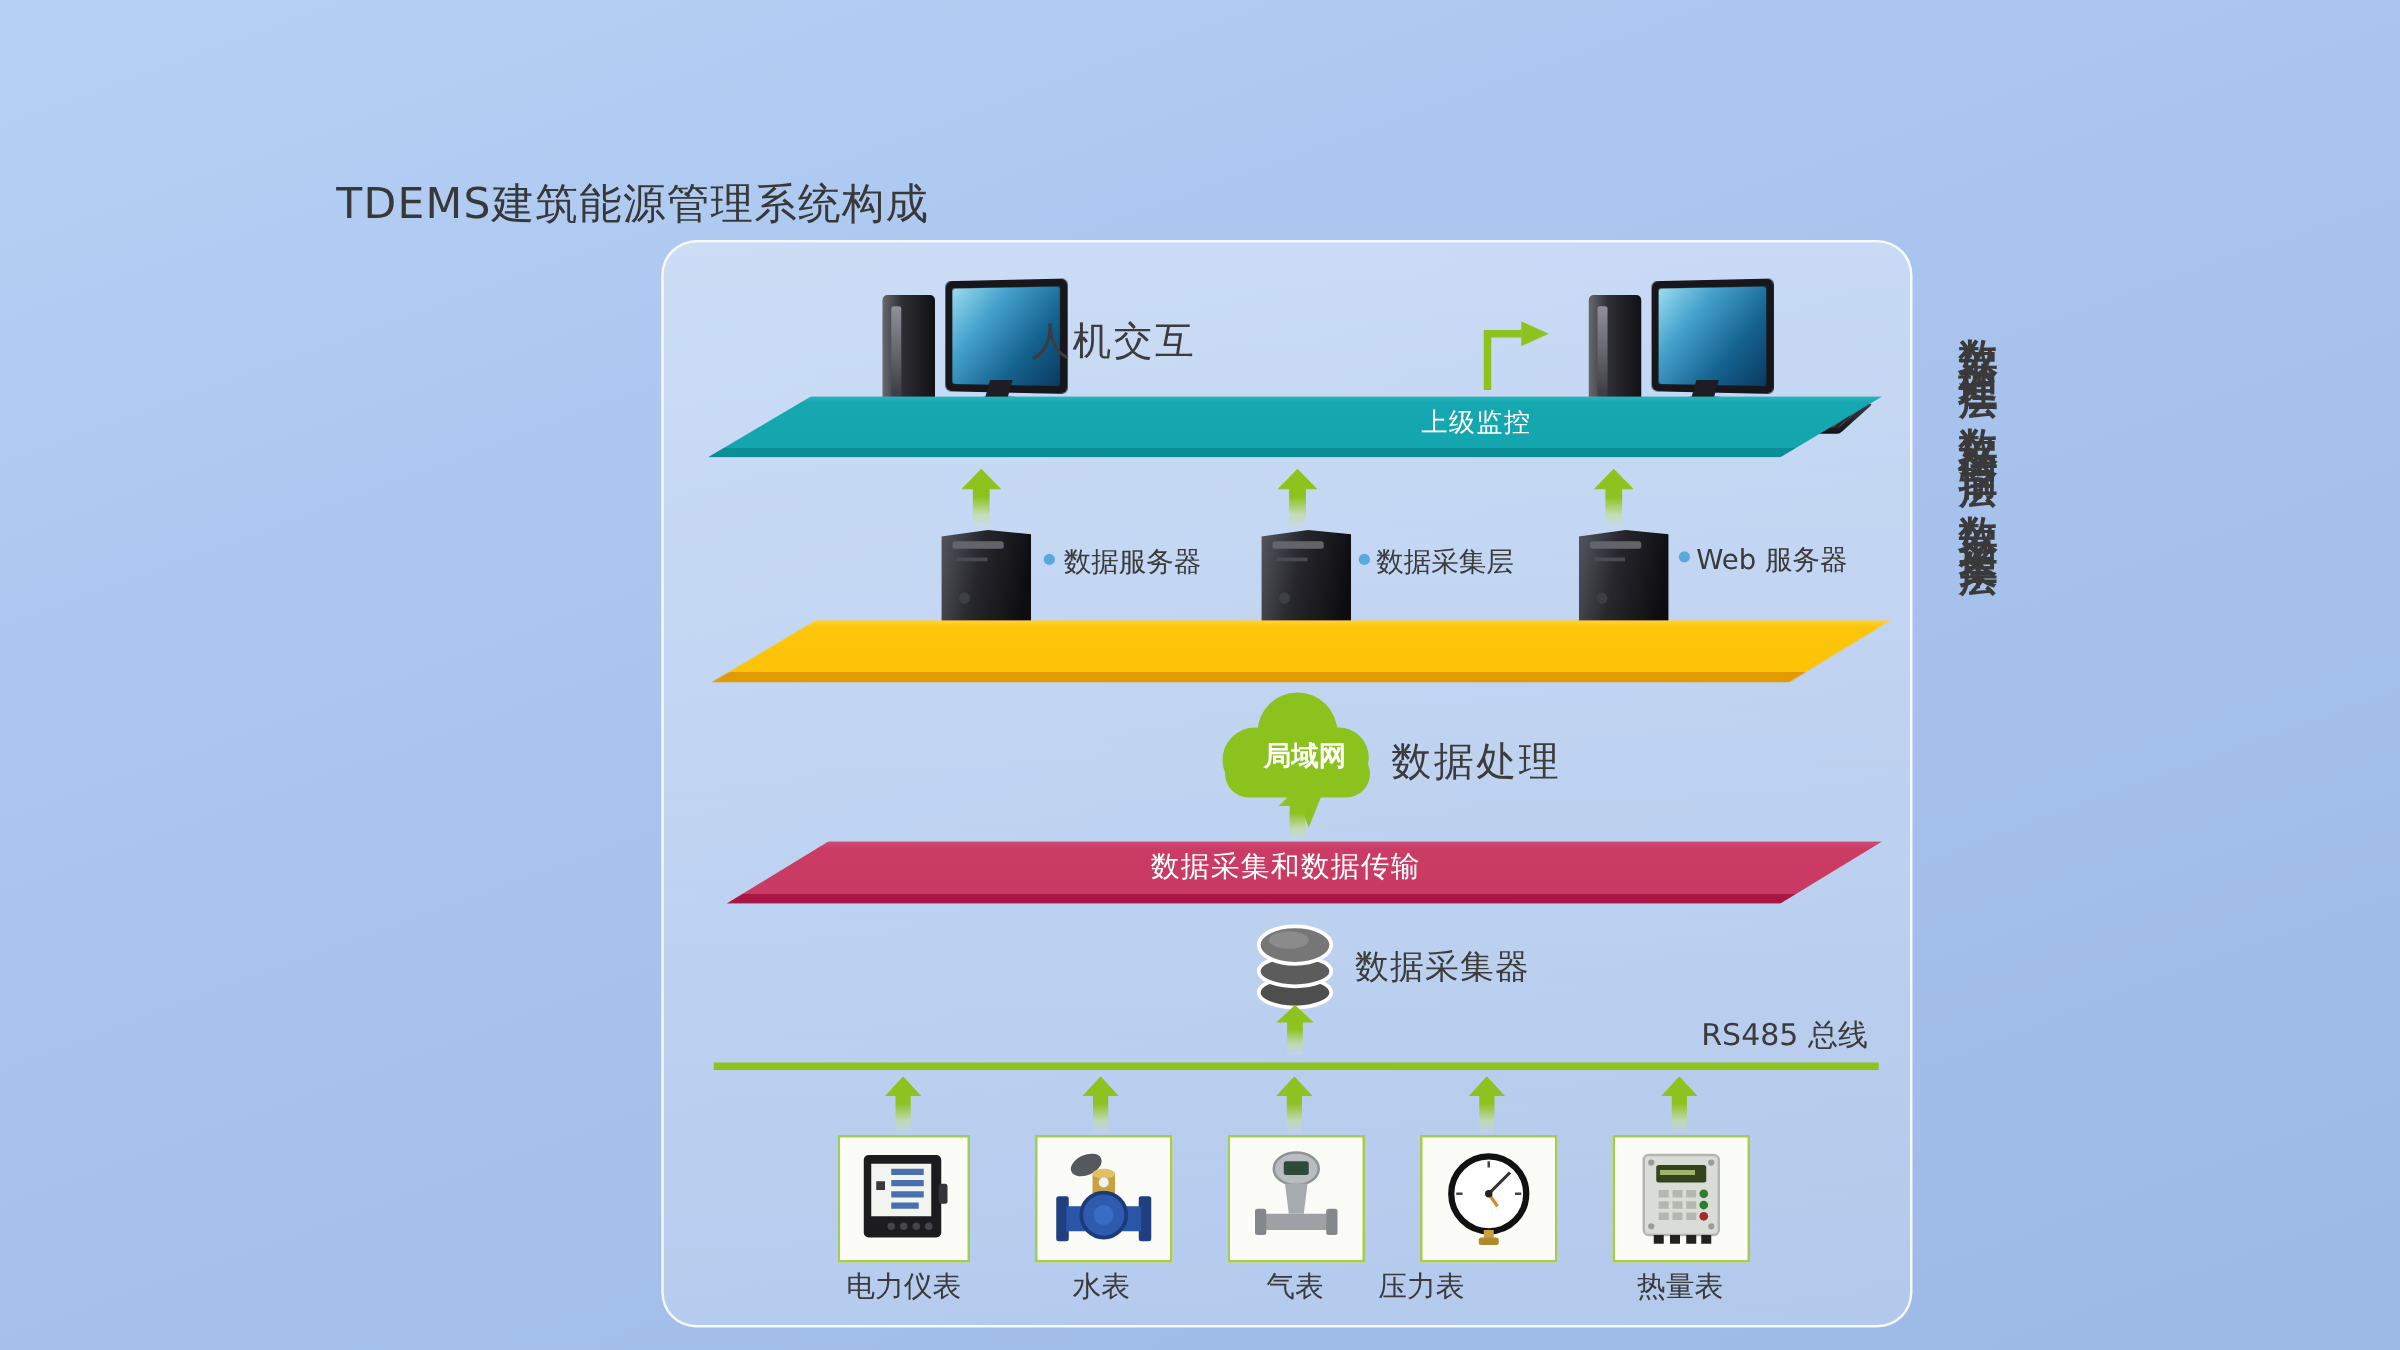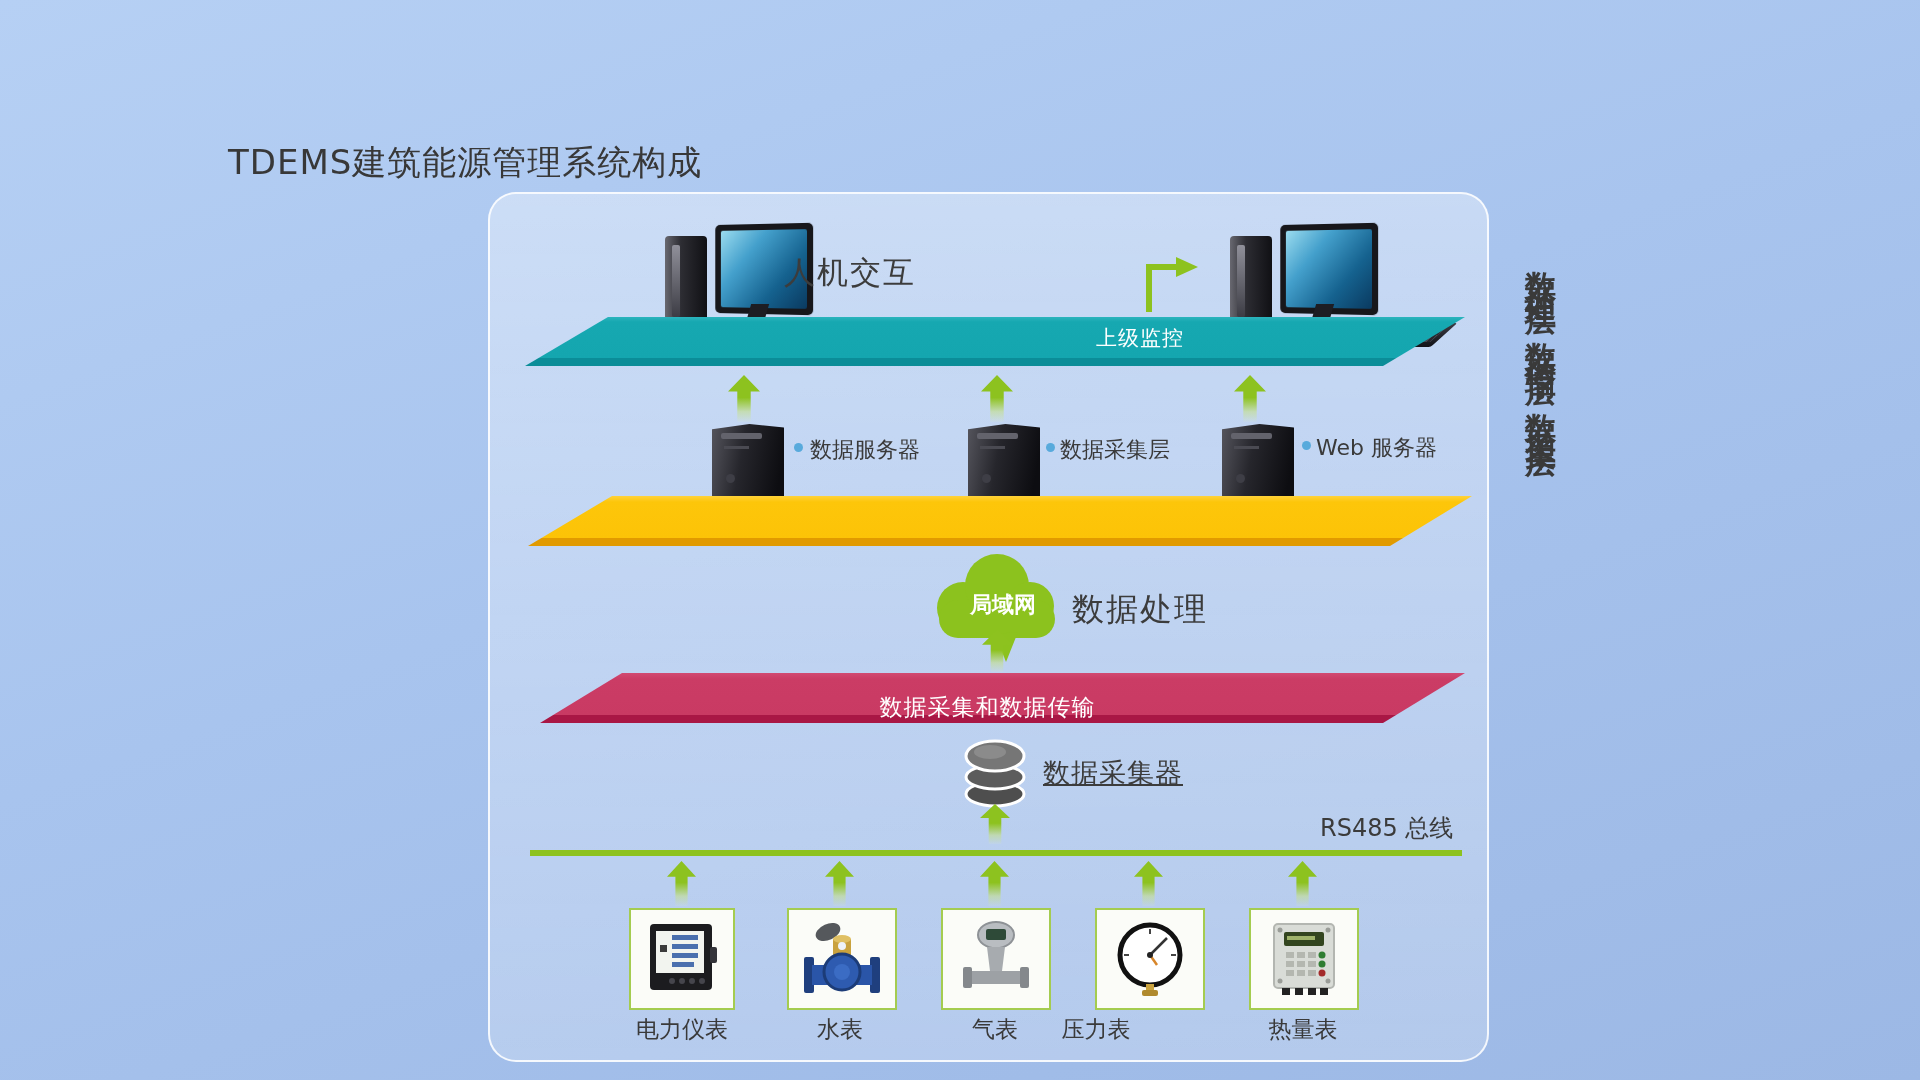--- a/index.html
+++ b/index.html
@@ -1,21 +1,21 @@
 <!DOCTYPE html>
 <html><head>
 <meta charset="utf-8">
 <style>
   html,body{margin:0;padding:0;}
   body{
     width:1920px;height:1080px;overflow:hidden;
     font-family:"DejaVu Sans","Liberation Sans",sans-serif;
     background:linear-gradient(160deg,#b6d0f4 0%,#a8c4ee 45%,#9cb8e5 100%);
   }
-  #stage{position:relative;width:1540px;height:1080px;}
+  #stage{position:relative;width:1540px;height:1080px;margin-left:41px;}
   .abs{position:absolute;}
 
   .page-title{left:228px;top:140px;font-size:34px;color:#383838;letter-spacing:1px;}
 
   .panel{
     left:488px;top:192px;width:997px;height:866px;
     border:2px solid rgba(255,255,255,0.85);border-radius:28px;
     background:linear-gradient(180deg,rgba(255,255,255,0.36),rgba(255,255,255,0.22));
   }
 
@@ -30,21 +30,21 @@
     left:505px;top:496px;width:970px;height:50px;
     clip-path:polygon(107px 0,967px 0,885px 50px,23px 50px);
     background:linear-gradient(180deg,#ffd23a 0%,#fdc60a 12%,#fcc307 84%,#e19a00 84%,#e19a00 100%);
   }
   .band-pink{
     left:505px;top:673px;width:965px;height:50px;
     clip-path:polygon(117px 0,960px 0,878px 50px,35px 50px);
     background:linear-gradient(180deg,#d14a72 0%,#cb3c65 12%,#c93a63 84%,#a91745 84%,#a91745 100%);
   }
   .band-pink .band-text{
-    display:block;text-align:center;padding-top:19px;
+    display:block;text-align:center;padding-top:5px;
     color:#ffffff;font-size:23px;letter-spacing:1px;
   }
   .supervisor-label{left:1096px;top:324px;color:#ffffff;font-size:21px;letter-spacing:1px;font-family:Liberation Serif, serif;}
 
   
   .arrow-up{
     position:absolute;
     clip-path:polygon(50% 0%,100% 35%,71% 35%,71% 100%,29% 100%,29% 35%,0% 35%);
     background:linear-gradient(180deg,#8dc21f 0%,#8dc21f 48%,rgba(196,224,130,0.55) 78%,rgba(230,242,200,0.1) 100%);
   }
@@ -71,21 +71,21 @@
     clip-path:polygon(0 6%,52% 0,100% 4%,100% 100%,0 100%);
     background:linear-gradient(100deg,#55555d 0%,#26262c 40%,#0d0d11 88%);}
   .server i.slot{position:absolute;left:12%;top:11%;width:58%;height:7%;background:#63636c;border-radius:2px;}
   .server i.slot2{position:absolute;left:16%;top:25%;width:36%;height:4%;background:#4a4a52;}
   .server i.btn{position:absolute;left:20%;top:58%;width:9px;height:9px;border-radius:50%;background:#3e3e46;}
   .bullet{position:absolute;width:9px;height:9px;border-radius:50%;background:#58aadc;}
   .server-label{position:absolute;font-size:22px;color:#3a3a3a;}
 
   .hmi-label{left:784px;top:252px;font-size:31px;color:#3c3c3c;letter-spacing:2px;}
   .processing-label{left:1072px;top:588px;font-size:32px;color:#3c3c3c;letter-spacing:2px;text-align:center;}
-  .collector-label{left:1043px;top:755px;font-size:27px;color:#3c3c3c;letter-spacing:1px;text-decoration:underline;}
+  .collector-label{left:1043px;top:755px;font-size:27px;color:#3c3c3c;letter-spacing:1px;}
   .cloud-label{left:958px;top:590px;width:90px;text-align:center;font-size:22px;font-weight:bold;color:#fff;}
 
   .bus-line{left:530px;top:850px;width:932px;height:6px;background:#8dc21f;}
   .bus-label{left:1320px;top:812px;width:142px;text-align:left;font-size:24px;color:#3b3b3b;}
 
   
   .meter-box{position:absolute;top:908px;width:106px;height:98px;border:2px solid #a4cc50;
     background:#fbfcf8;display:flex;align-items:center;justify-content:center;}
   .meter-label{position:absolute;top:1014px;width:140px;text-align:center;font-size:23px;color:#3a3a3a;}
 

